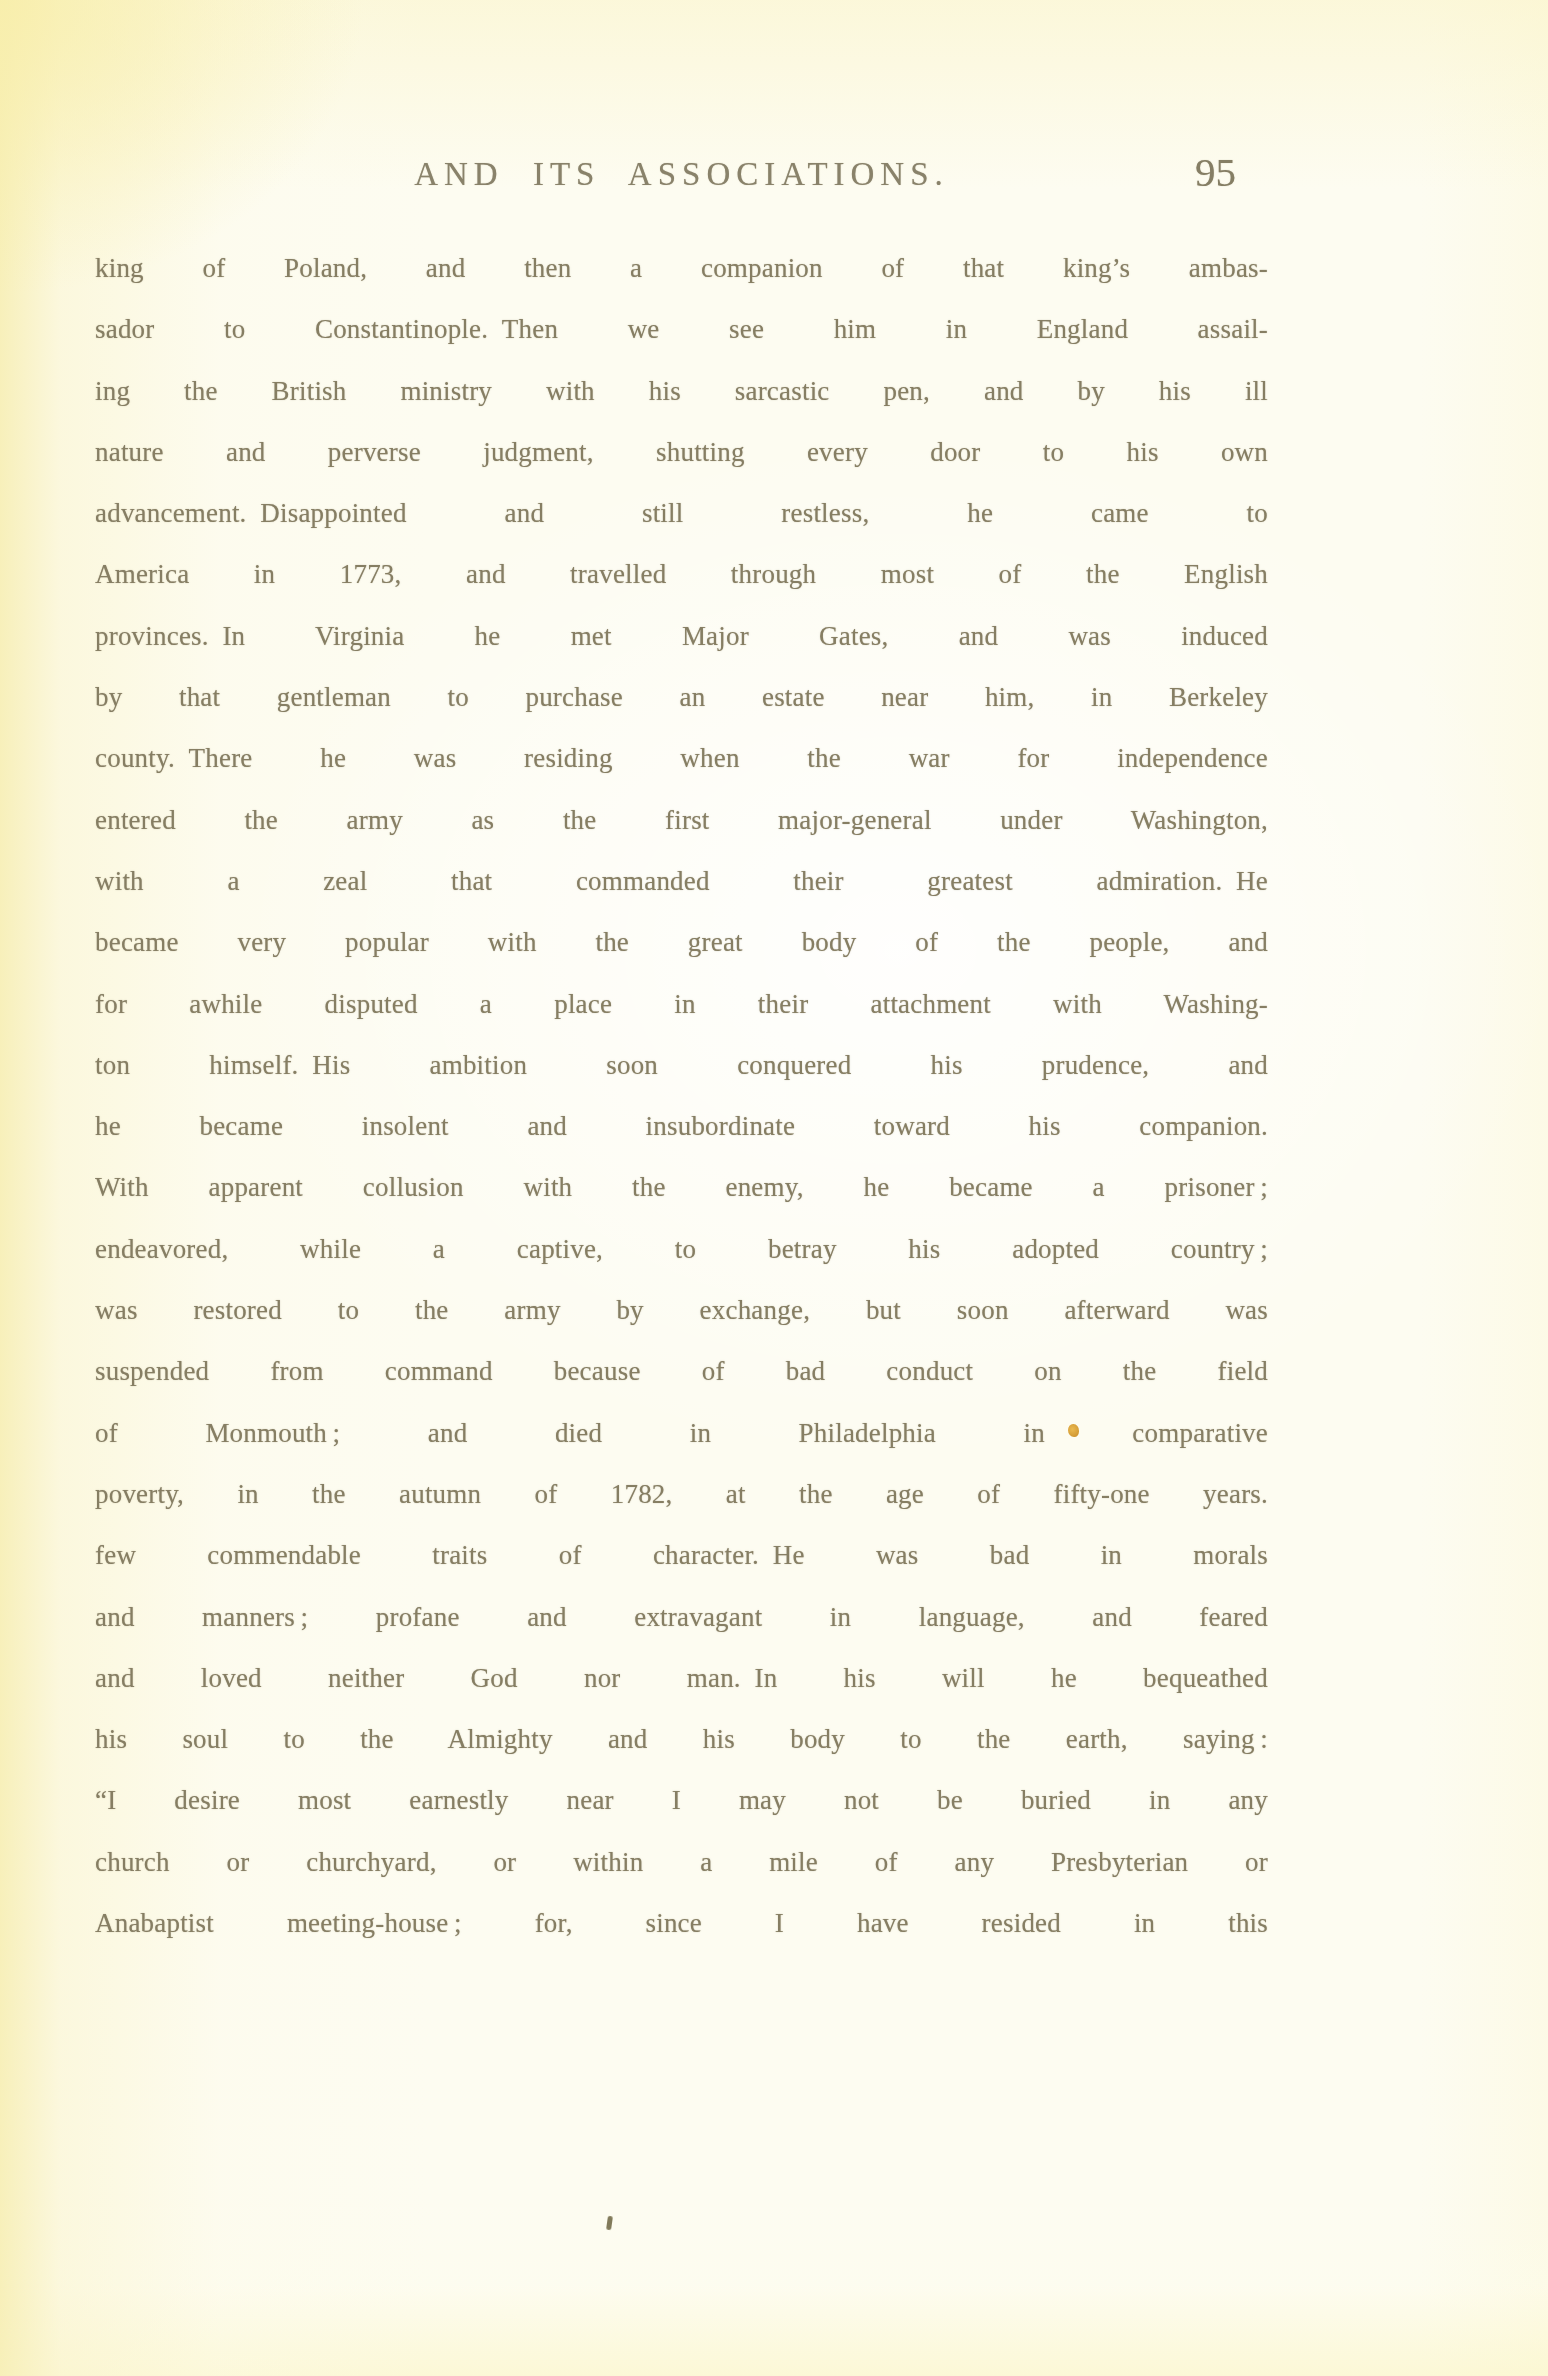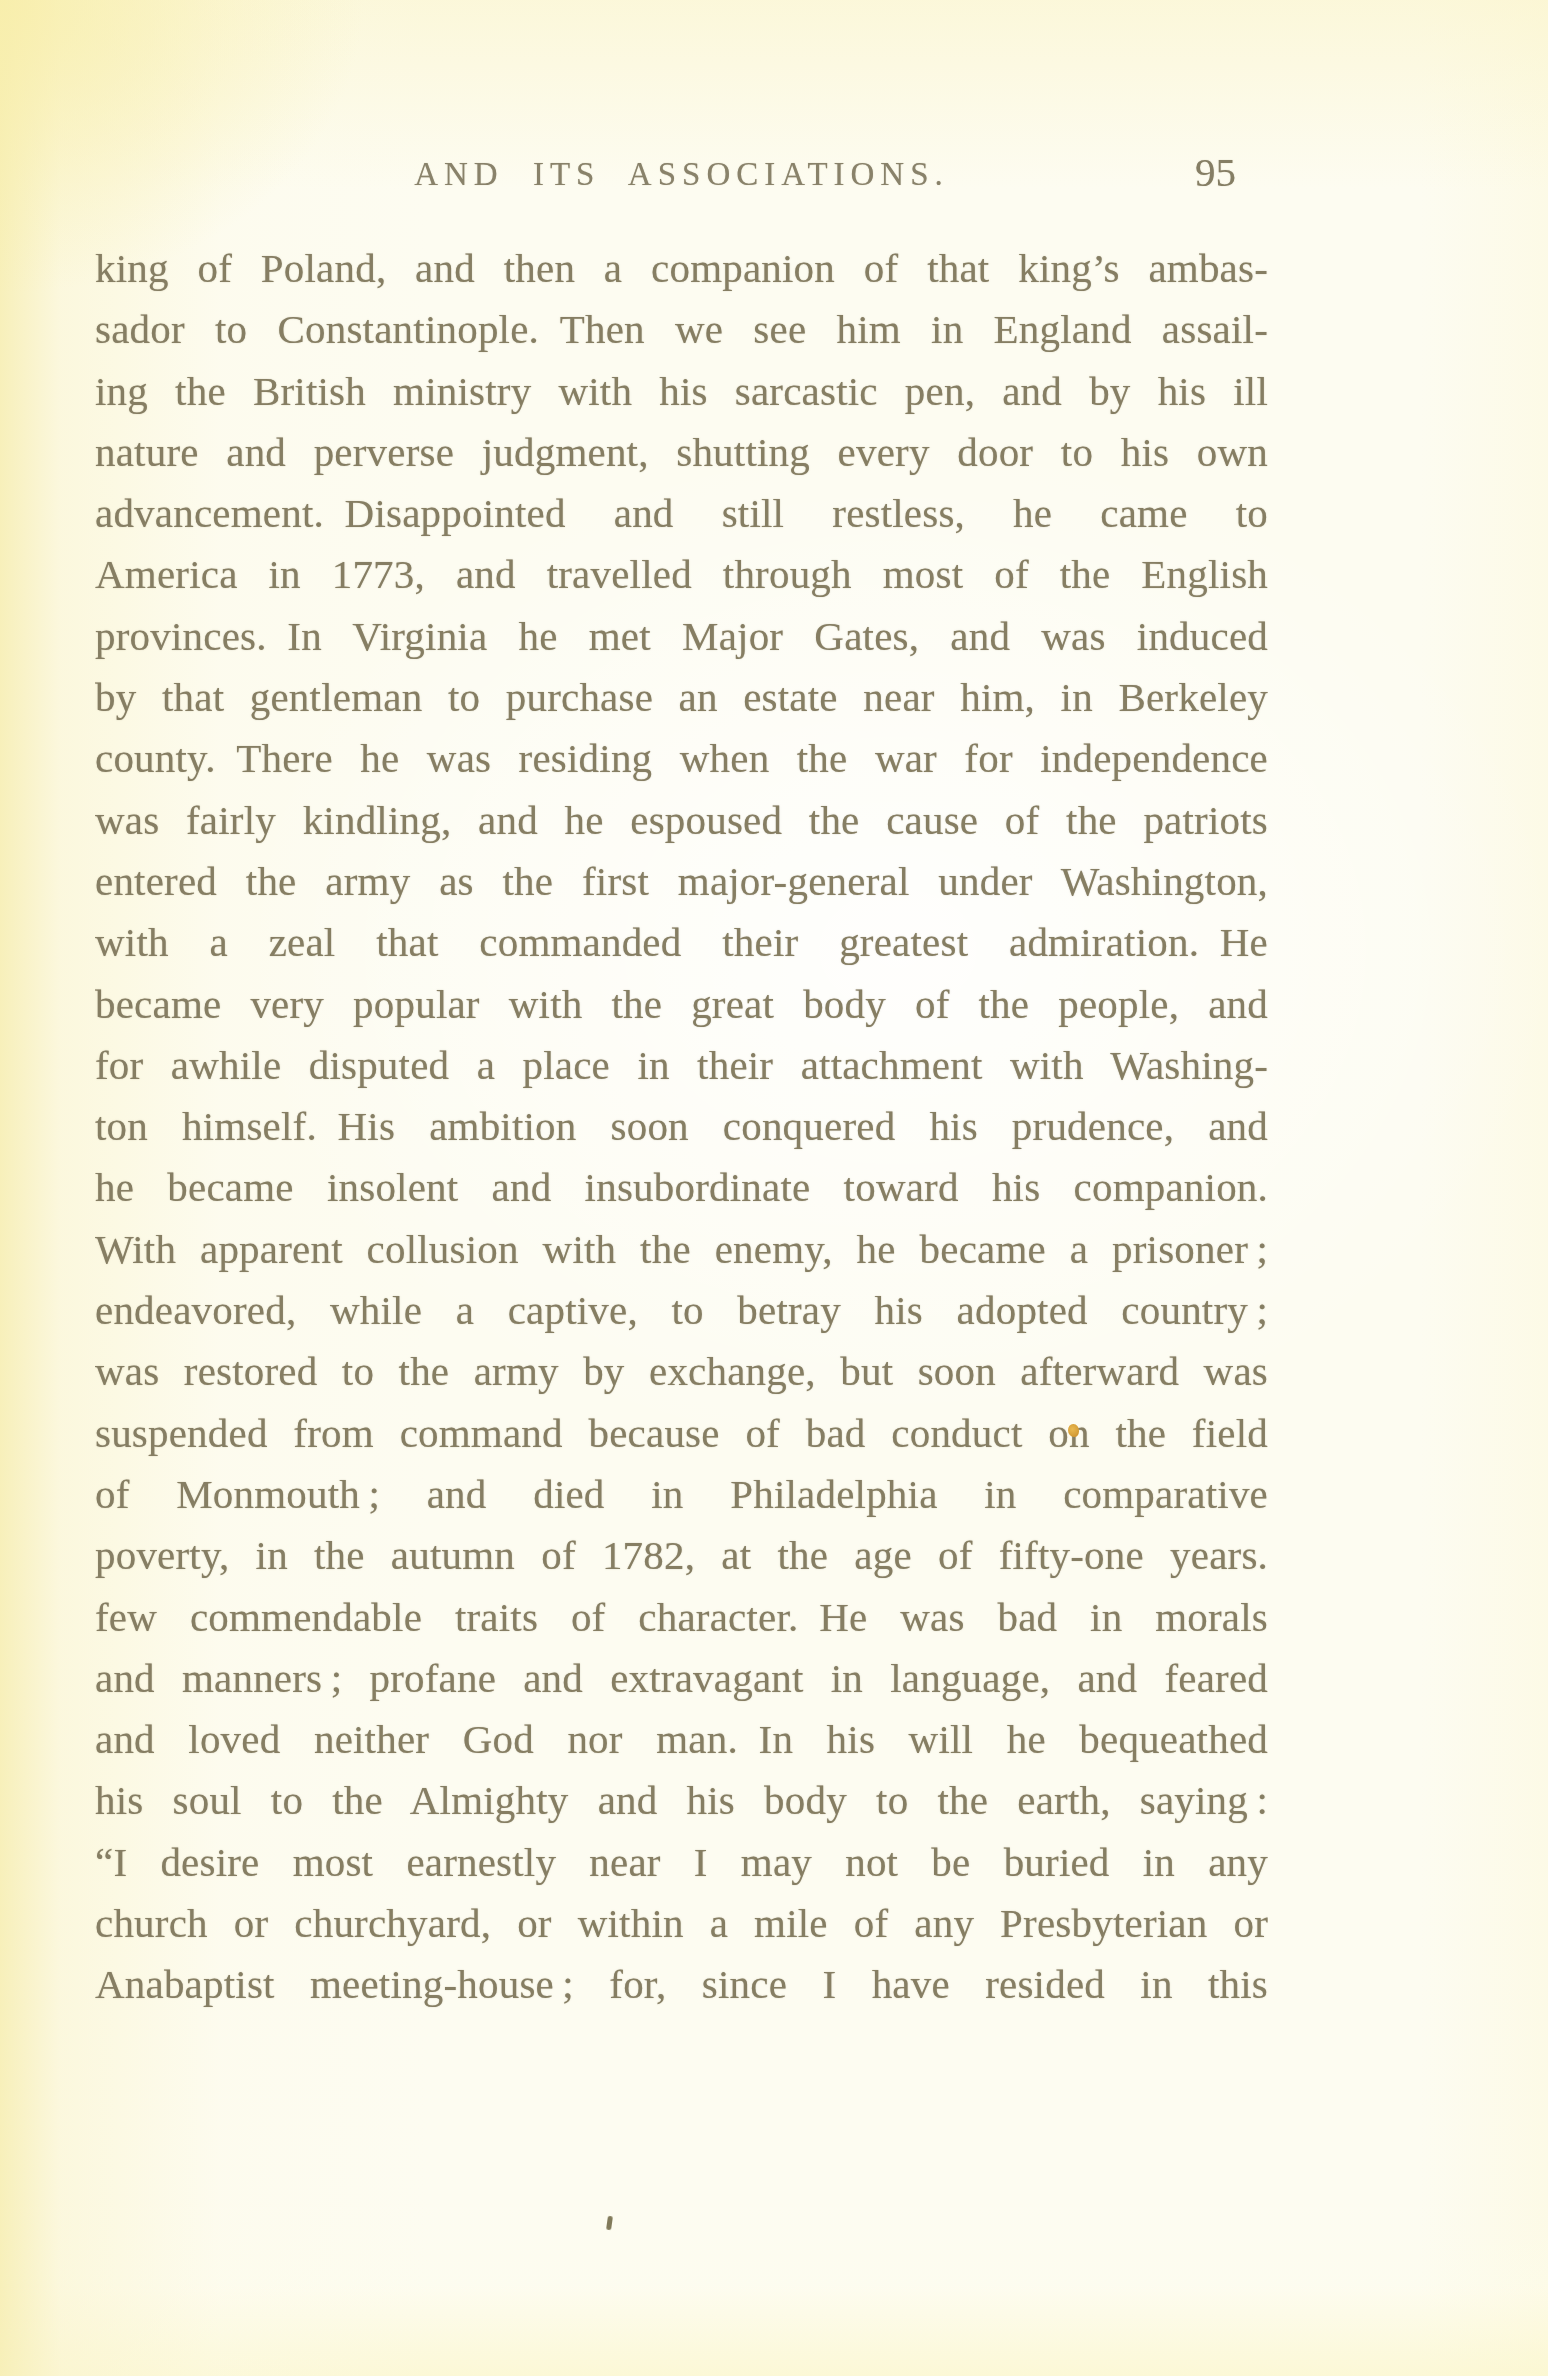--- a/index.html
+++ b/index.html
@@ -45,21 +45,21 @@
     color: #857e64;
     text-shadow: 0 0 1px rgba(133,126,100,0.5);
     text-align: center;
   }
   .body-text {
     position: absolute;
     left: 95px;
     top: 238px;
     width: 1173px;
     color: #867e63;
-    font-size: 41px;
+    font-size: 27px;
     letter-spacing: 0.2px;
     word-spacing: 3px;
     text-shadow: 0 0 1.2px rgba(134,126,100,0.55);
   }
   .line {
     height: 61.3px;
     line-height: 61.3px;
     overflow: hidden;
     text-align: justify;
     text-align-last: justify;
@@ -100,21 +100,20 @@
   <div class="body-text">
     <div class="line">king of Poland, and then a companion of that king’s ambas-</div>
     <div class="line">sador to Constantinople. Then we see him in England assail-</div>
     <div class="line">ing the British ministry with his sarcastic pen, and by his ill</div>
     <div class="line">nature and perverse judgment, shutting every door to his own</div>
     <div class="line">advancement. Disappointed and still restless, he came to</div>
     <div class="line">America in 1773, and travelled through most of the English</div>
     <div class="line">provinces. In Virginia he met Major Gates, and was induced</div>
     <div class="line">by that gentleman to purchase an estate near him, in Berkeley</div>
     <div class="line">county. There he was residing when the war for independence</div>
-    <div class="line">was fairly kindling, and he espoused the cause of the patriots</div>
     <div class="line">entered the army as the first major-general under Washington,</div>
     <div class="line">with a zeal that commanded their greatest admiration. He</div>
     <div class="line">became very popular with the great body of the people, and</div>
     <div class="line">for awhile disputed a place in their attachment with Washing-</div>
     <div class="line">ton himself. His ambition soon conquered his prudence, and</div>
     <div class="line">he became insolent and insubordinate toward his companion.</div>
     <div class="line">With apparent collusion with the enemy, he became a prisoner ;</div>
     <div class="line">endeavored, while a captive, to betray his adopted country ;</div>
     <div class="line">was restored to the army by exchange, but soon afterward was</div>
     <div class="line">suspended from command because of bad conduct on the field</div>

